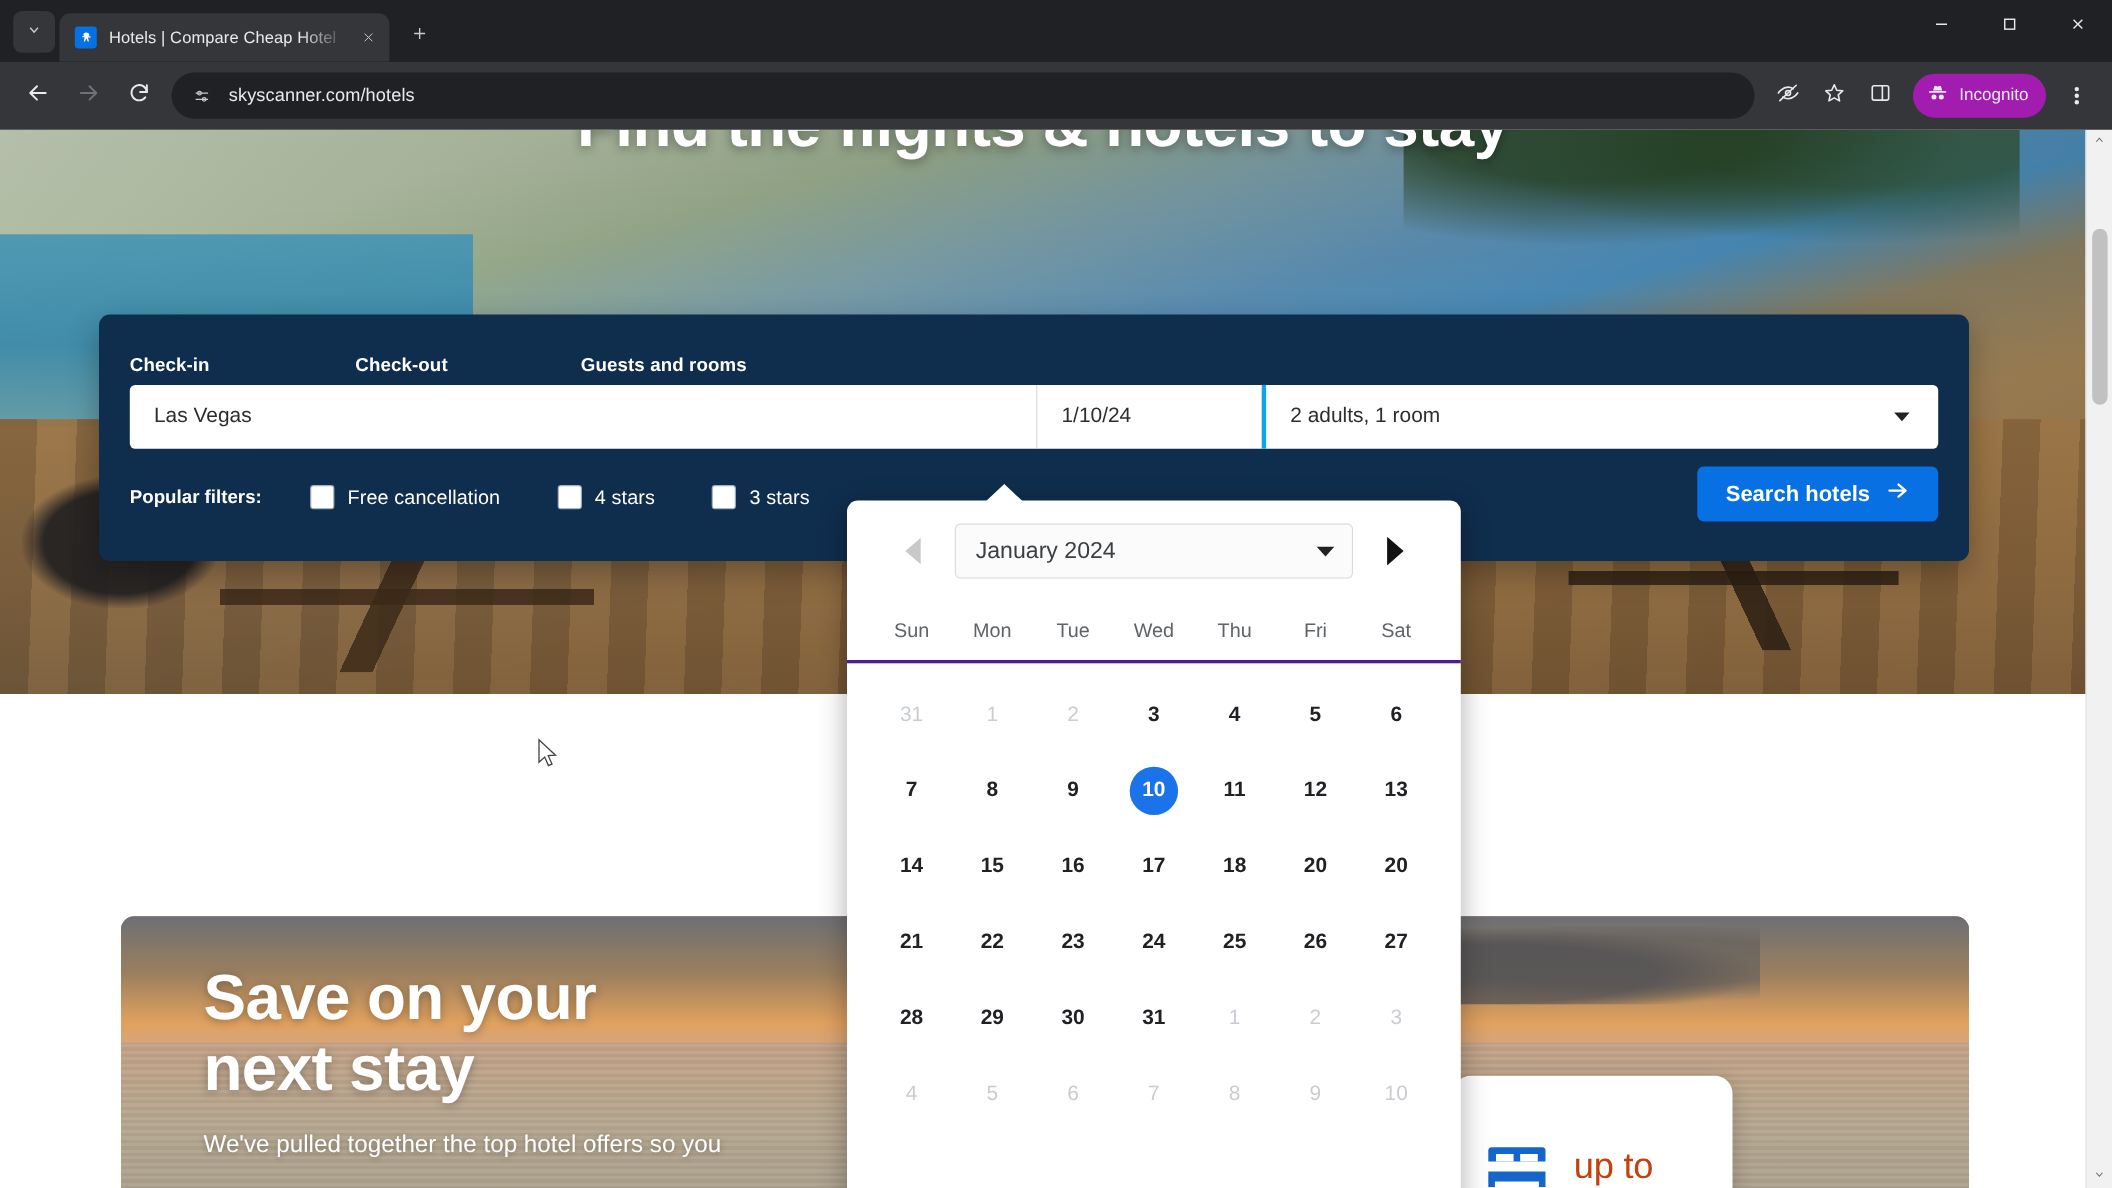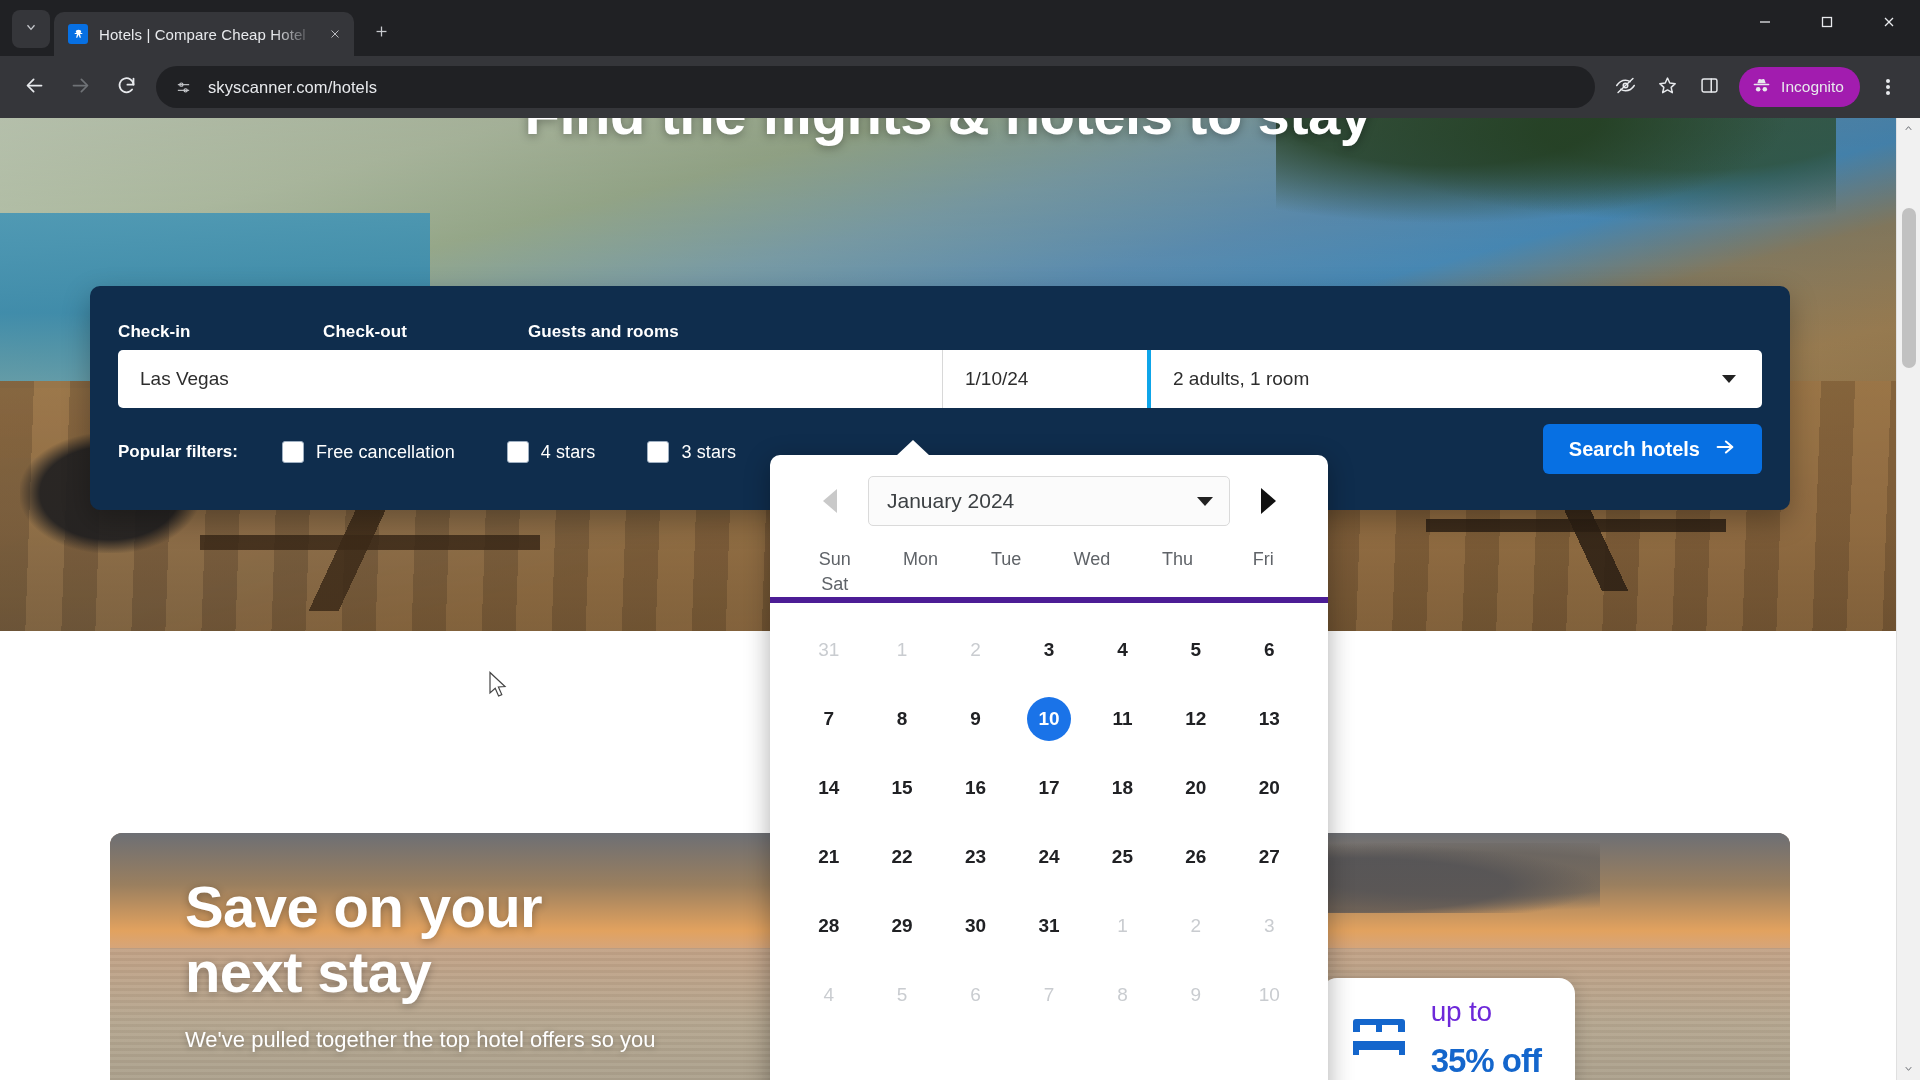--- a/index.html
+++ b/index.html
@@ -199,22 +199,22 @@
   .tri-l { width:0;height:0;border-top:12px solid transparent;border-bottom:12px solid transparent;border-right:14px solid #c9c9c9; }
   .tri-r { width:0;height:0;border-top:13px solid transparent;border-bottom:13px solid transparent;border-left:15px solid #111; }
   .month-select {
     flex:1; height:50px; background:#fbfbfb; border:1px solid #dadada; border-radius:5px;
     display:flex; align-items:center; justify-content:space-between; padding:0 16px 0 18px;
     color:#3c4043; font-size:21px; cursor:pointer; margin:0 6px;
   }
   .month-select .caret { width:0;height:0;border-left:8px solid transparent;border-right:8px solid transparent;border-top:9px solid #222; }
 
   .dp-weekdays {
-    display:grid; grid-template-columns:repeat(6,1fr); height:56px; align-items:center;
-    padding:0 22px; border-bottom:6px solid #4c1d95; margin:0 0 4px 0;
+    display:grid; grid-template-columns:repeat(7,1fr); height:56px; align-items:center;
+    padding:0 22px; border-bottom:3px solid #4c1d95; margin:0 0 4px 0;
   }
   .dp-weekdays div { text-align:center; color:#5f6368; font-size:18px; }
   .dp-grid {
     flex:1; display:grid; grid-template-columns:repeat(7,1fr); grid-auto-rows:69px;
     padding:8px 22px 0 22px; align-content:start;
   }
   .day { display:flex; align-items:center; justify-content:center; }
   .day span {
     width:44px; height:44px; display:flex; align-items:center; justify-content:center;
     font-size:19px; font-weight:700; color:#202124; border-radius:50%; cursor:pointer;
@@ -256,21 +256,21 @@
     padding:20px 34px 20px 26px; display:flex; align-items:center; gap:20px;
     box-shadow:0 4px 18px rgba(0,0,0,.2); z-index:3;
   }
   .promo-badge::after {
     content:""; position:absolute; left:72px; bottom:-21px;
     border-left:26px solid transparent; border-right:0 solid transparent;
     border-top:22px solid #fff;
   }
   .bed-icon svg { width:64px; height:50px; fill:#1466cc; }
   .promo-lines { display:flex; flex-direction:column; line-height:1; }
-  .promo-upto { color:#6d28d9; font-size:28px; letter-spacing:-.2px; }
+  .promo-upto { color:#c2410c; font-size:33px; letter-spacing:-.2px;margin-top:45px; }
   .promo-off { color:#1466cc; font-size:33px; font-weight:700; letter-spacing:-1px; margin-top:18px; }
 
   
   .scrollbar {
     position:absolute; right:0; top:0; width:24px; height:100%;
     background:#f1f1f1; border-left:1px solid #e0e0e0; z-index:40;
   }
   .sb-arrow { height:22px; display:flex; align-items:center; justify-content:center; cursor:pointer; }
   .sb-arrow svg { width:11px; height:11px; stroke:#5f6368; fill:none; stroke-width:2; }
   .sb-thumb {

